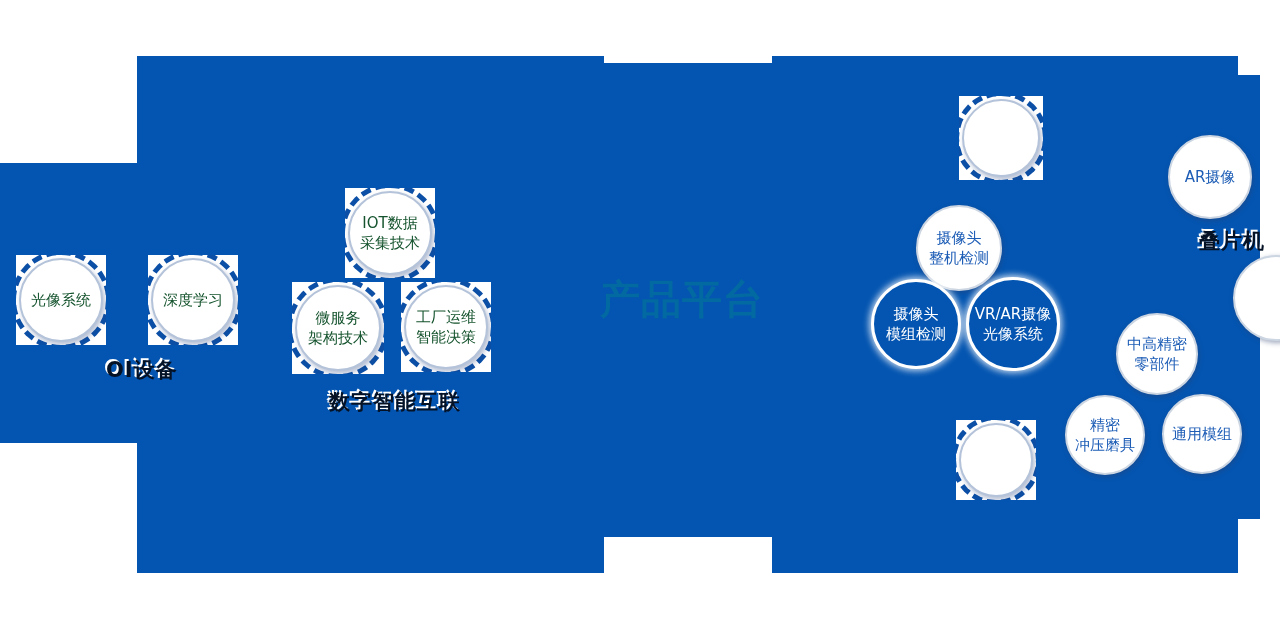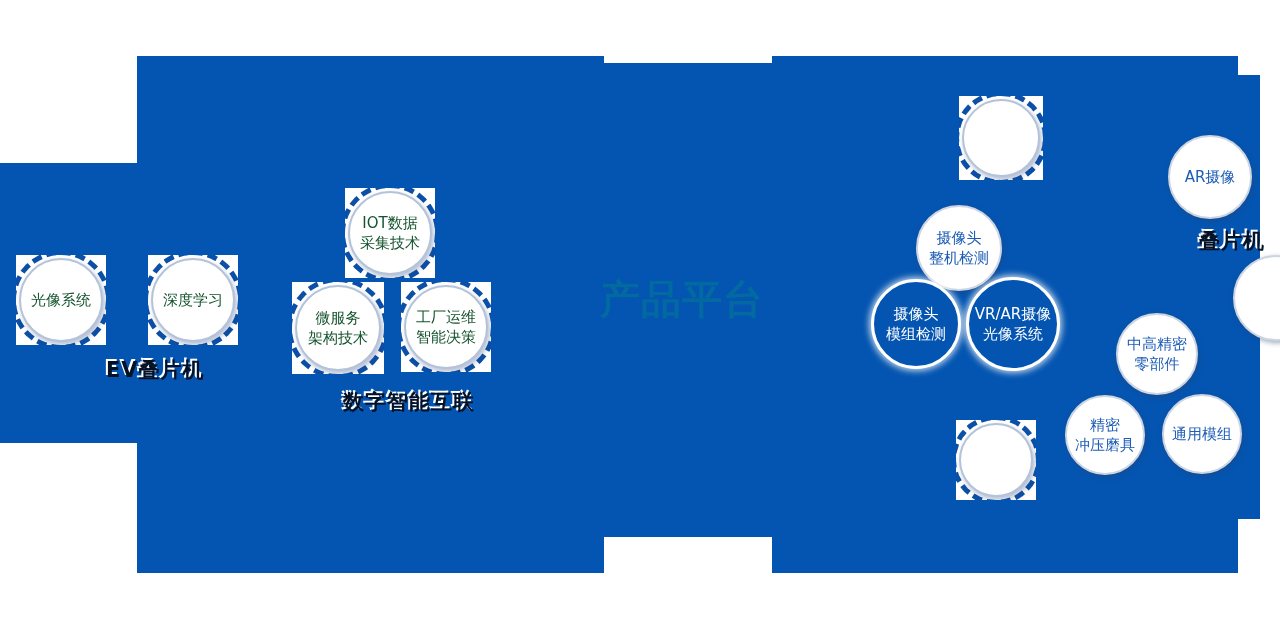--- a/index.html
+++ b/index.html
@@ -61,21 +61,21 @@
     <div class="cinner">
         <span>光像系统</span>
       </div>
   </div>
   <div class="cbox" style="left:148px;top:255px;width:90px;height:90px;">
     <div class="dash"></div>
     <div class="cinner">
         <span>深度学习</span>
       </div>
   </div>
-  <div class="glabel" style="left:106px;top:356px;">EV叠片机</div>
+  <div class="glabel" style="left:106px;top:356px;">OI设备</div>
 
   <div class="cbox" style="left:345px;top:188px;width:90px;height:90px;">
     <div class="dash"></div>
     <div class="cinner">
       <span>IOT数据</span>
       <span>采集技术</span>
     </div>
   </div>
   <div class="cbox" style="left:292px;top:282px;width:92px;height:92px;">
     <div class="dash"></div>
@@ -84,21 +84,21 @@
       <span>架构技术</span>
     </div>
   </div>
   <div class="cbox" style="left:401px;top:282px;width:90px;height:90px;text-decoration:underline;">
     <div class="dash"></div>
     <div class="cinner">
       <span>工厂运维</span>
       <span>智能决策</span>
     </div>
   </div>
-  <div class="glabel" style="left:343px;top:388px;">数字智能互联</div>
+  <div class="glabel" style="left:329px;top:388px;">数字智能互联</div>
 
   <div class="cbox" style="left:959px;top:96px;width:84px;height:84px;">
     <div class="dash"></div>
     <div class="cinner"></div>
   </div>
   <div class="cbox" style="left:956px;top:420px;width:80px;height:80px;">
     <div class="dash"></div>
     <div class="cinner"></div>
   </div>
   <div class="cplain" style="left:1233px;top:255px;width:82px;height:82px;"></div>

